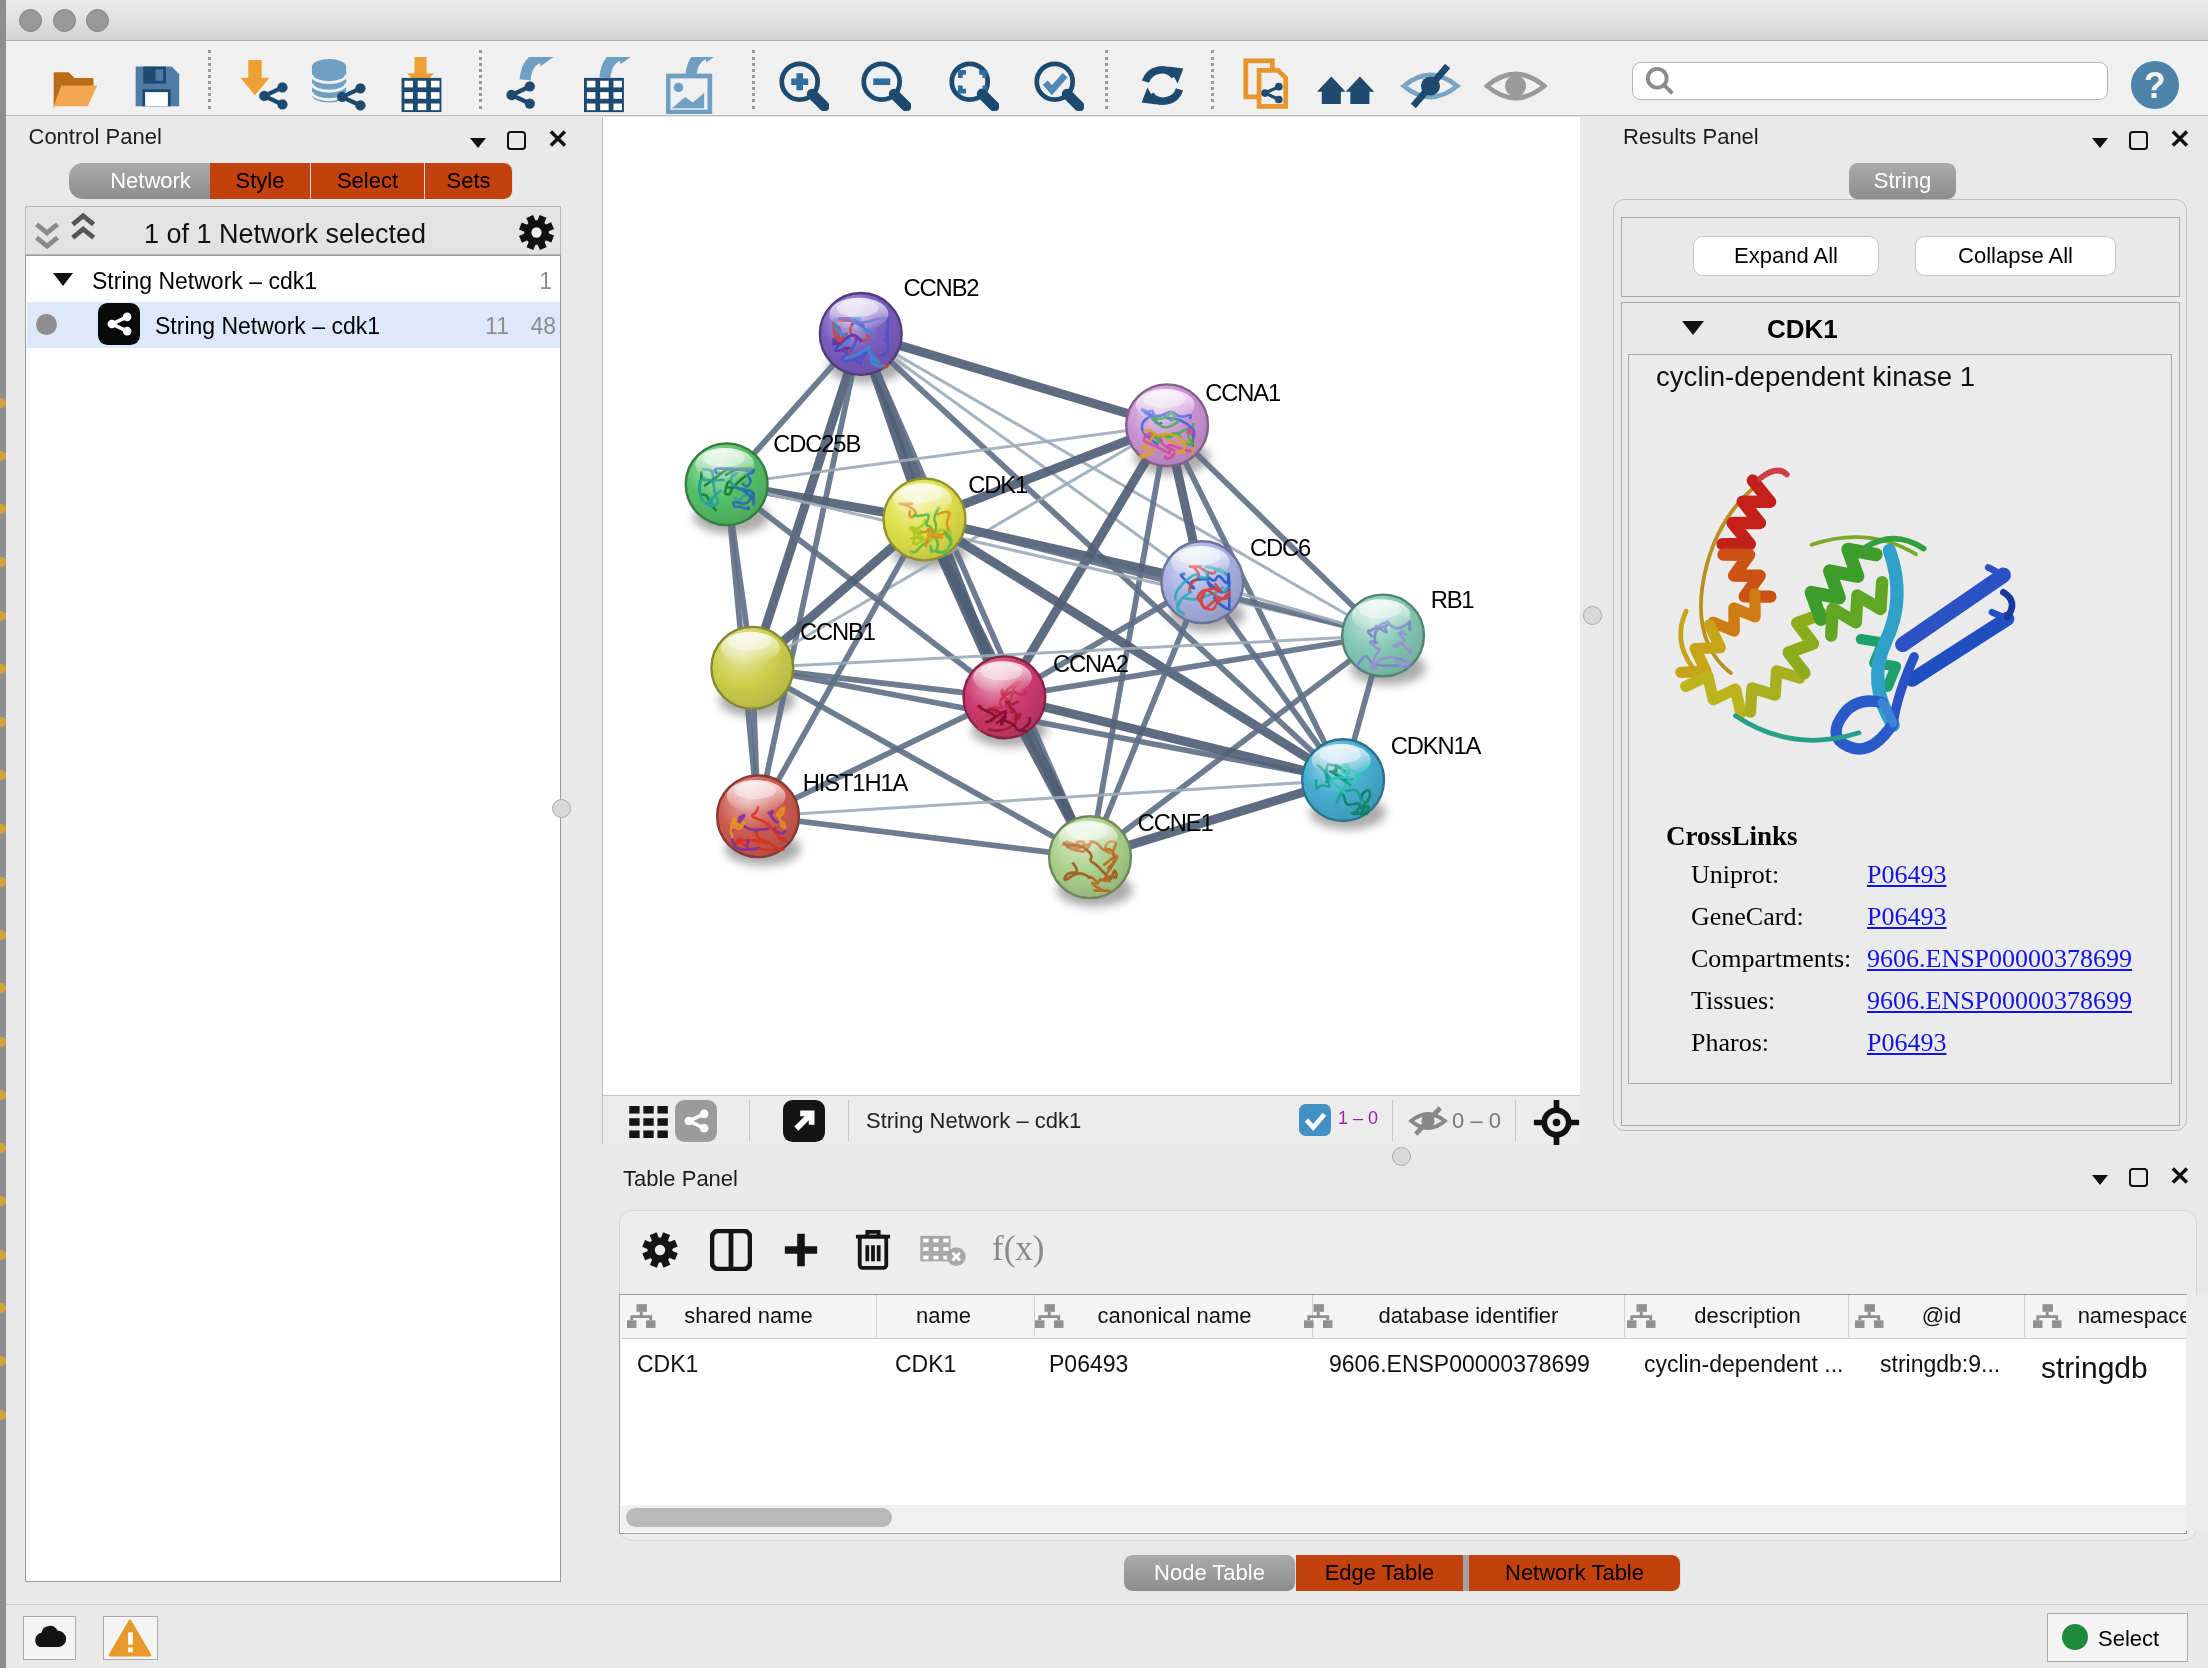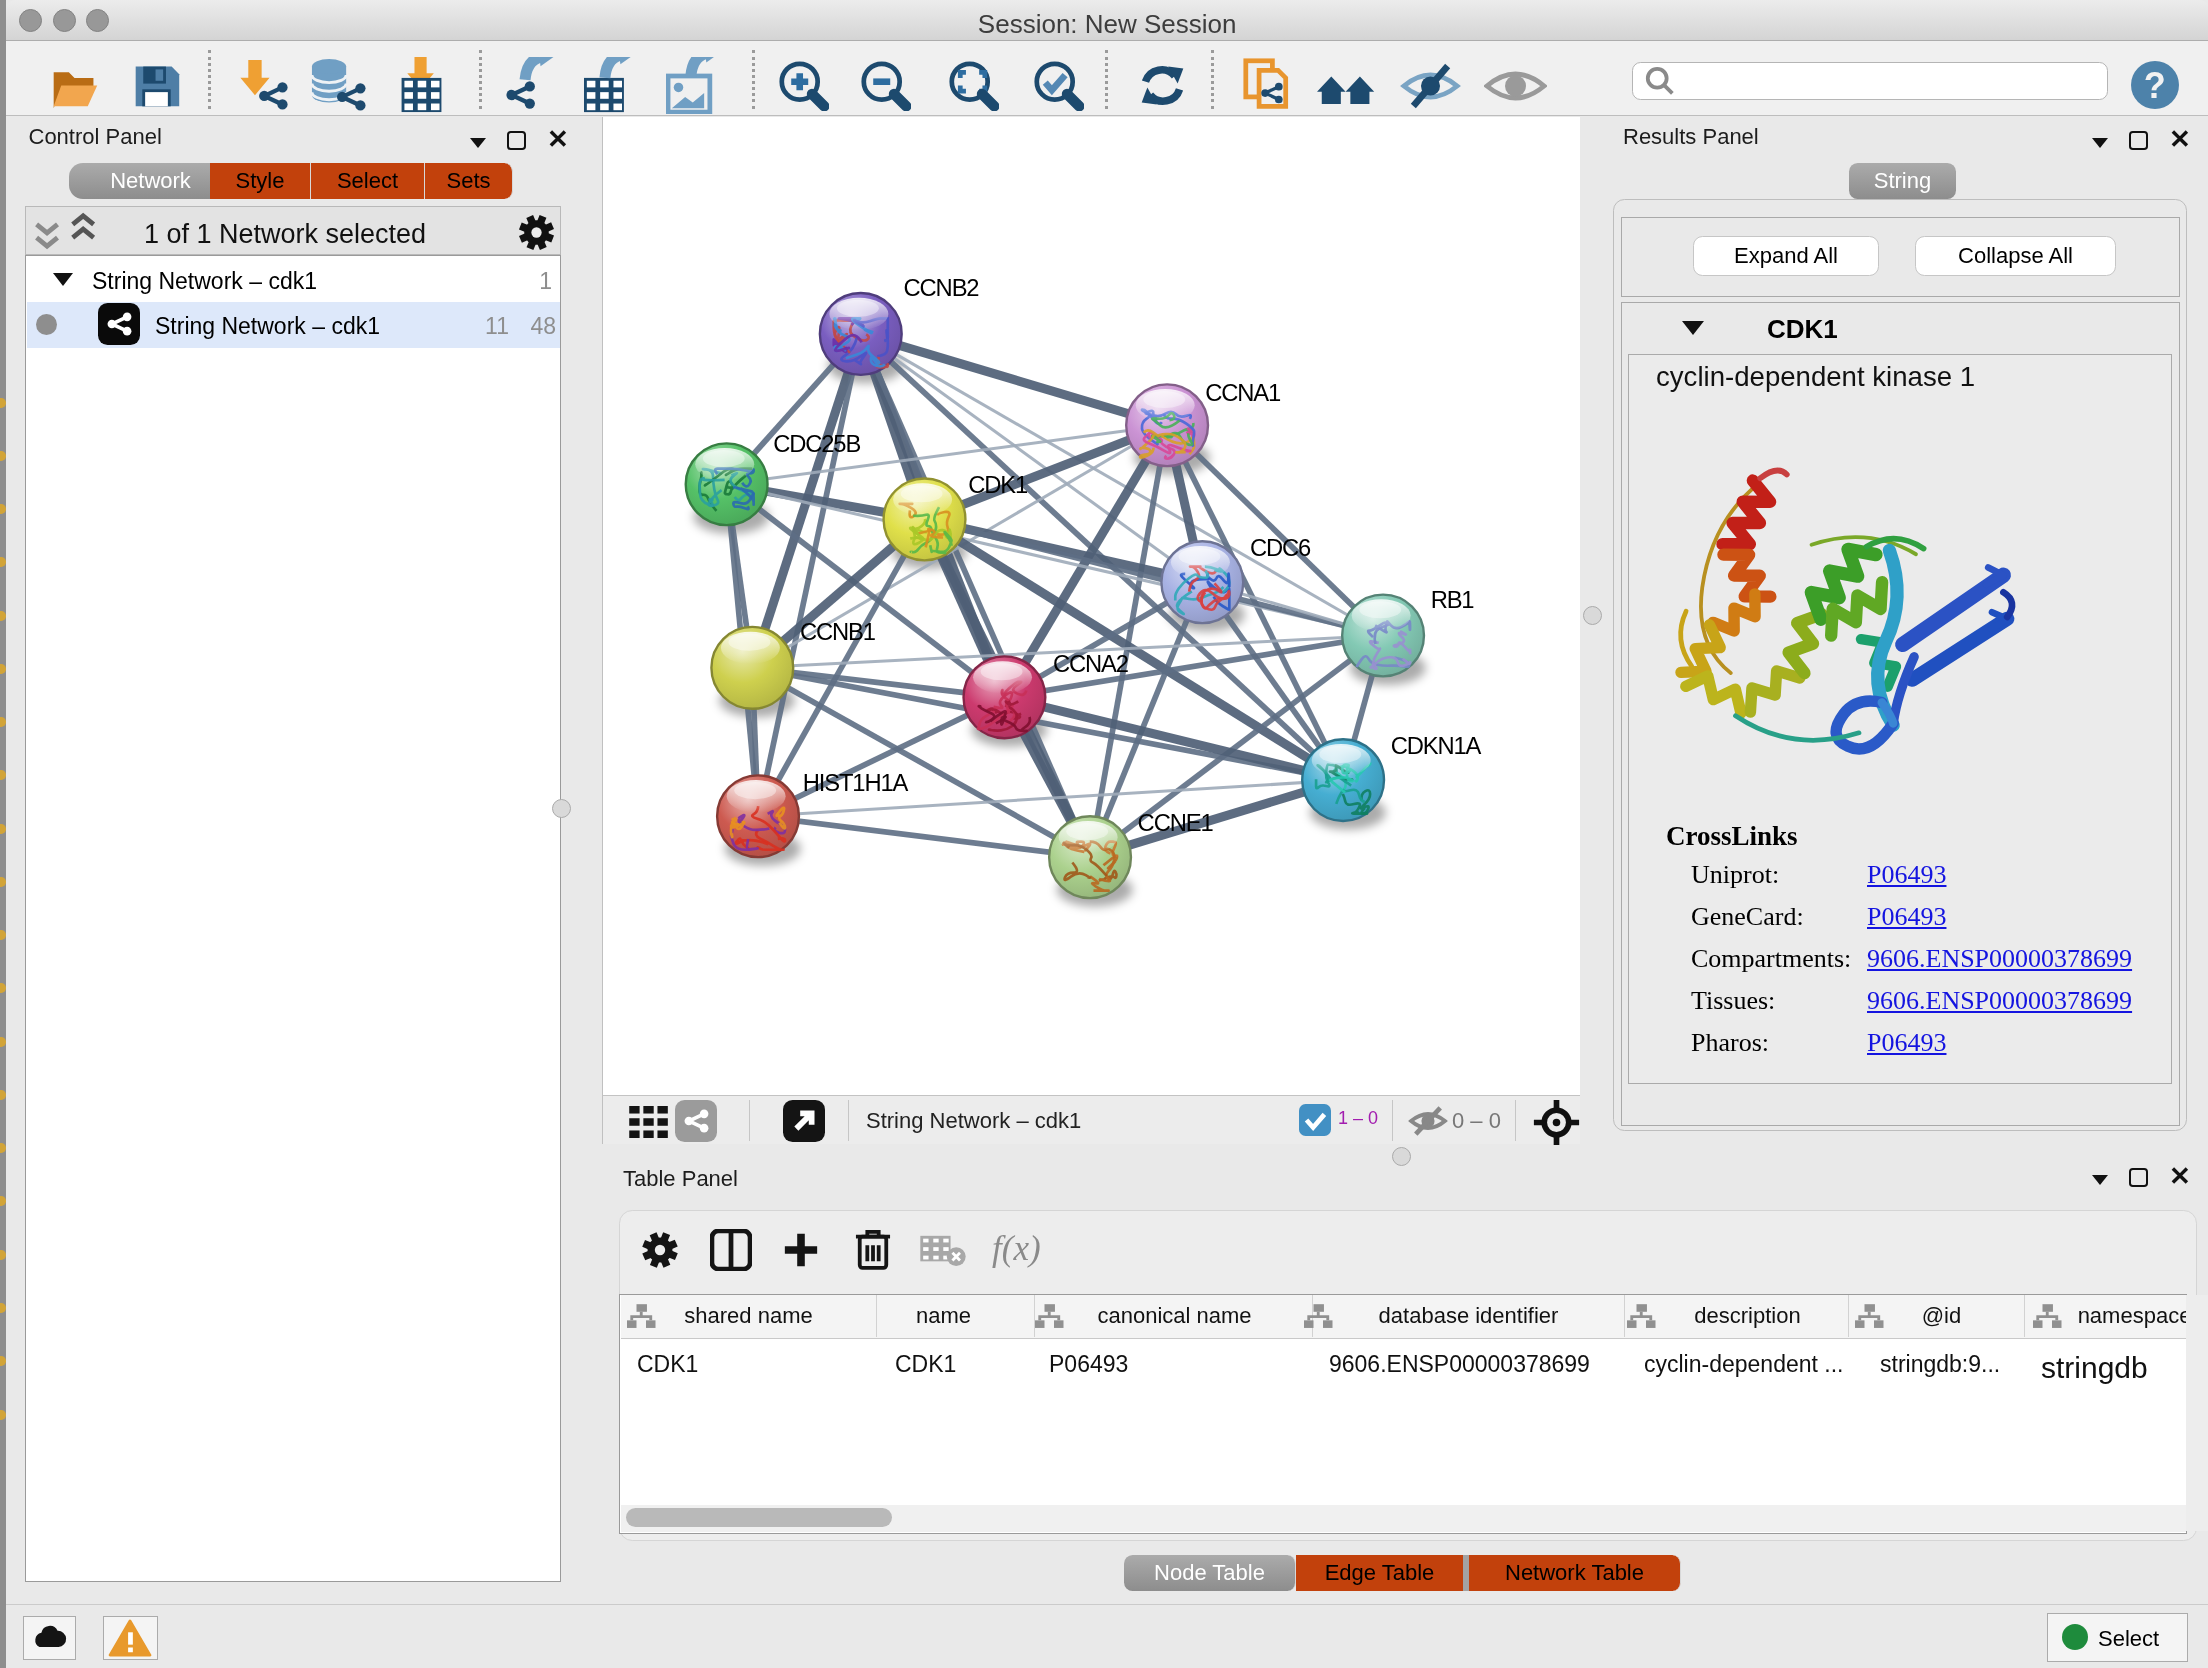--- a/index.html
+++ b/index.html
@@ -60,21 +60,20 @@
     <div class="abs" style="left:-3.8px;top:1196px;width:9.5px;height:9.5px;border-radius:50%;background:#d2a438"></div>
     <div class="abs" style="left:-3.8px;top:1250px;width:9.5px;height:9.5px;border-radius:50%;background:#d2a438"></div>
     <div class="abs" style="left:-3.8px;top:1303px;width:9.5px;height:9.5px;border-radius:50%;background:#d2a438"></div>
     <div class="abs" style="left:-3.8px;top:1356px;width:9.5px;height:9.5px;border-radius:50%;background:#d2a438"></div>
     <div class="abs" style="left:-3.8px;top:1410px;width:9.5px;height:9.5px;border-radius:50%;background:#d2a438"></div>
   </div>
 <div id="titlebar" class="abs">
     <div class="tl" style="left:13.3px"></div>
     <div class="tl" style="left:47px"></div>
     <div class="tl" style="left:80px"></div>
-    <div id="title">Session: New Session</div>
   </div>
 <div id="toolbarbg" class="abs"></div>
 <div id="toolbar" class="abs">
     <div class="tsep" style="left:202px"></div>
     <div class="tsep" style="left:473px"></div>
     <div class="tsep" style="left:746px"></div>
     <div class="tsep" style="left:1099px"></div>
     <div class="tsep" style="left:1205px"></div>
     <svg class="abs" style="left:42px;top:4.8px;" width="53" height="53" viewBox="0 0 56 56">
       <path d="M6 14 h16 l6 6 h20 v10 h-34 l-8 22 z" fill="#b96c14"></path>
@@ -667,21 +666,21 @@
     <rect x="24.3" y="6.0" width="5.7" height="4.0" fill="#fff"></rect>
     <rect x="3.0" y="15.0" width="5.7" height="4.0" fill="#fff"></rect>
     <rect x="13.7" y="15.0" width="5.7" height="4.0" fill="#fff"></rect>
     <rect x="24.3" y="15.0" width="5.7" height="4.0" fill="#fff"></rect>
     <rect x="3.0" y="24.0" width="5.7" height="4.0" fill="#fff"></rect>
     <rect x="13.7" y="24.0" width="5.7" height="4.0" fill="#fff"></rect>
     <rect x="24.3" y="24.0" width="5.7" height="4.0" fill="#fff"></rect>
     <circle cx="38" cy="25" r="10" fill="#a8a8a8"></circle>
     <path d="M34 21l8 8M42 21l-8 8" stroke="#fff" stroke-width="3"></path>
   </svg>
-<div class="abs serif" style="left:992px;top:1229px;font-size:35px;font-style:italic;color:#8a8a8a">f(x)</div>
+<div class="abs serif" style="left:992px;top:1229px;font-size:35px;color:#8a8a8a">f(x)</div>
 <div class="abs" style="left:619px;top:1294px;width:1568px;height:240px;background:#fff;border:1.9px solid #9a9a9a;box-sizing:border-box"></div>
 <div class="abs" style="left:621px;top:1295px;width:1565px;height:44px;background:#f4f4f4;border-bottom:1.9px solid #c9c9c9;box-sizing:border-box"></div>
 <div class="abs" style="left:876px;top:1295px;width:0;height:42px;border-left:1.9px solid #d2d2d2"></div>
 <div class="abs" style="left:1034px;top:1295px;width:0;height:42px;border-left:1.9px solid #d2d2d2"></div>
 <div class="abs" style="left:1312px;top:1295px;width:0;height:42px;border-left:1.9px solid #d2d2d2"></div>
 <div class="abs" style="left:1624px;top:1295px;width:0;height:42px;border-left:1.9px solid #d2d2d2"></div>
 <div class="abs" style="left:1848px;top:1295px;width:0;height:42px;border-left:1.9px solid #d2d2d2"></div>
 <div class="abs" style="left:2024px;top:1295px;width:0;height:42px;border-left:1.9px solid #d2d2d2"></div>
 <svg class="abs" style="left:627px;top:1304px;" width="28.5" height="27" viewBox="0 0 30 28">
     <rect x="10" y="0" width="11" height="8" fill="#909090"></rect>

